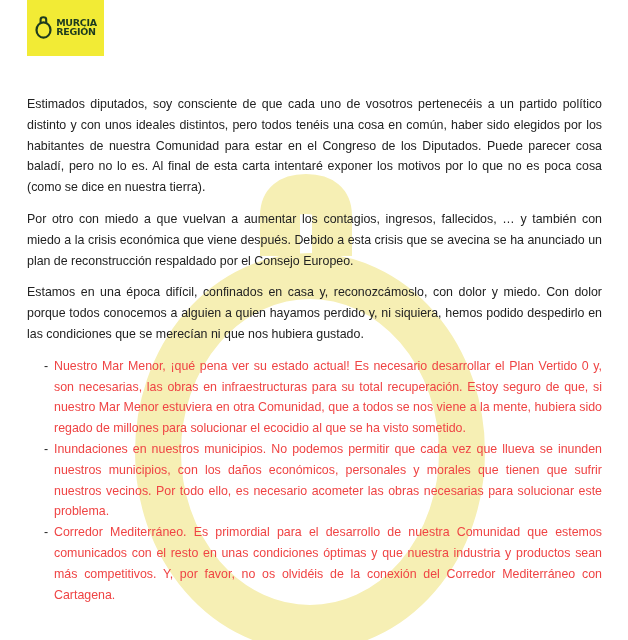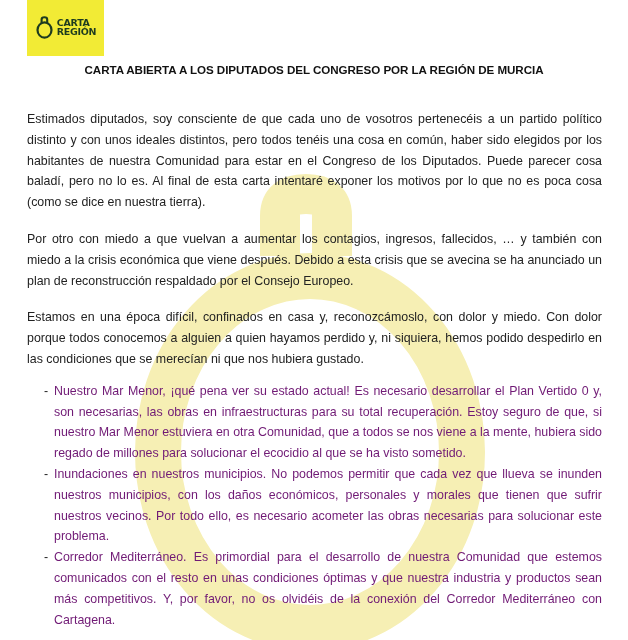--- a/index.html
+++ b/index.html
@@ -91,21 +91,21 @@
     position: absolute;
     left: 27px;
     top: 93px;
     width: 575px;
   }
   .para {
     text-align: justify;
     font-size: 12.4px;
     line-height: 20.8px;
     color: #222222;
-    margin: 16px 0 11px 0;
+    margin: 1px 0 11px 0;
     hyphens: none;
   }
   .para:last-child { margin-bottom: 0; }
 
   #bullet-list {
     margin: 0;
     padding: 0;
     list-style: none;
   }
   .bullet-item {
@@ -120,21 +120,21 @@
     box-sizing: border-box;
     font-size: 12.4px;
     line-height: 20.8px;
     color: #222222;
   }
   .bullet-text {
     flex: 1 1 auto;
     text-align: justify;
     font-size: 12.4px;
     line-height: 20.8px;
-    color: #701a75;
+    color: #ef4444;
   }
 </style>
 </head>
 <body>
 
 <svg id="watermark-layer" viewBox="0 0 628 640" width="628" height="640" aria-hidden="true">
   <g transform="translate(310 452) scale(1)">
 
     <ellipse cx="0" cy="0" rx="152" ry="176" fill="none" stroke="#f6efb4" stroke-width="46"></ellipse>
 
@@ -144,27 +144,26 @@
 
 <div id="page">
 
   <div id="logo-block">
     <div id="logo-inner">
       <svg id="logo-mark" width="19" height="24" viewBox="0 0 19 24" aria-hidden="true">
         <ellipse cx="9.5" cy="15" rx="7" ry="7.6" fill="none" stroke="#1d3b1f" stroke-width="2.2"></ellipse>
         <path d="M 6.6 7.9 L 6.6 4.4 Q 6.6 2.3 9.4 2.3 Q 12.2 2.3 12.2 4.4 L 12.2 7.9" fill="none" stroke="#1d3b1f" stroke-width="2.1"></path>
       </svg>
       <div id="logo-words">
-        <span class="logo-word">CARTA</span>
+        <span class="logo-word">MURCIA</span>
         <span class="logo-word">REGIÓN</span>
       </div>
     </div>
   </div>
 
-  <div id="doc-title">CARTA ABIERTA A LOS DIPUTADOS DEL CONGRESO POR LA REGIÓN DE MURCIA</div>
 
   <div id="body-text">
     <p class="para">Estimados diputados, soy consciente de que cada uno de vosotros pertenecéis a un partido político distinto y con unos ideales distintos, pero todos tenéis una cosa en común, haber sido elegidos por los habitantes de nuestra Comunidad para estar en el Congreso de los Diputados. Puede parecer cosa baladí, pero no lo es. Al final de esta carta intentaré exponer los motivos por lo que no es poca cosa (como se dice en nuestra tierra).</p>
     <p class="para">Por otro con miedo a que vuelvan a aumentar los contagios, ingresos, fallecidos, … y también con miedo a la crisis económica que viene después. Debido a esta crisis que se avecina se ha anunciado un plan de reconstrucción respaldado por el Consejo Europeo.</p>
     <p class="para">Estamos en una época difícil, confinados en casa y, reconozcámoslo, con dolor y miedo. Con dolor porque todos conocemos a alguien a quien hayamos perdido y, ni siquiera, hemos podido despedirlo en las condiciones que se merecían ni que nos hubiera gustado.</p>
 
     <ul id="bullet-list">
       <li class="bullet-item">
         <span class="bullet-marker">-</span>
         <span class="bullet-text">Nuestro Mar Menor, ¡qué pena ver su estado actual! Es necesario desarrollar el Plan Vertido 0 y, son necesarias, las obras en infraestructuras para su total recuperación. Estoy seguro de que, si nuestro Mar Menor estuviera en otra Comunidad, que a todos se nos viene a la mente, hubiera sido regado de millones para solucionar el ecocidio al que se ha visto sometido.</span>

